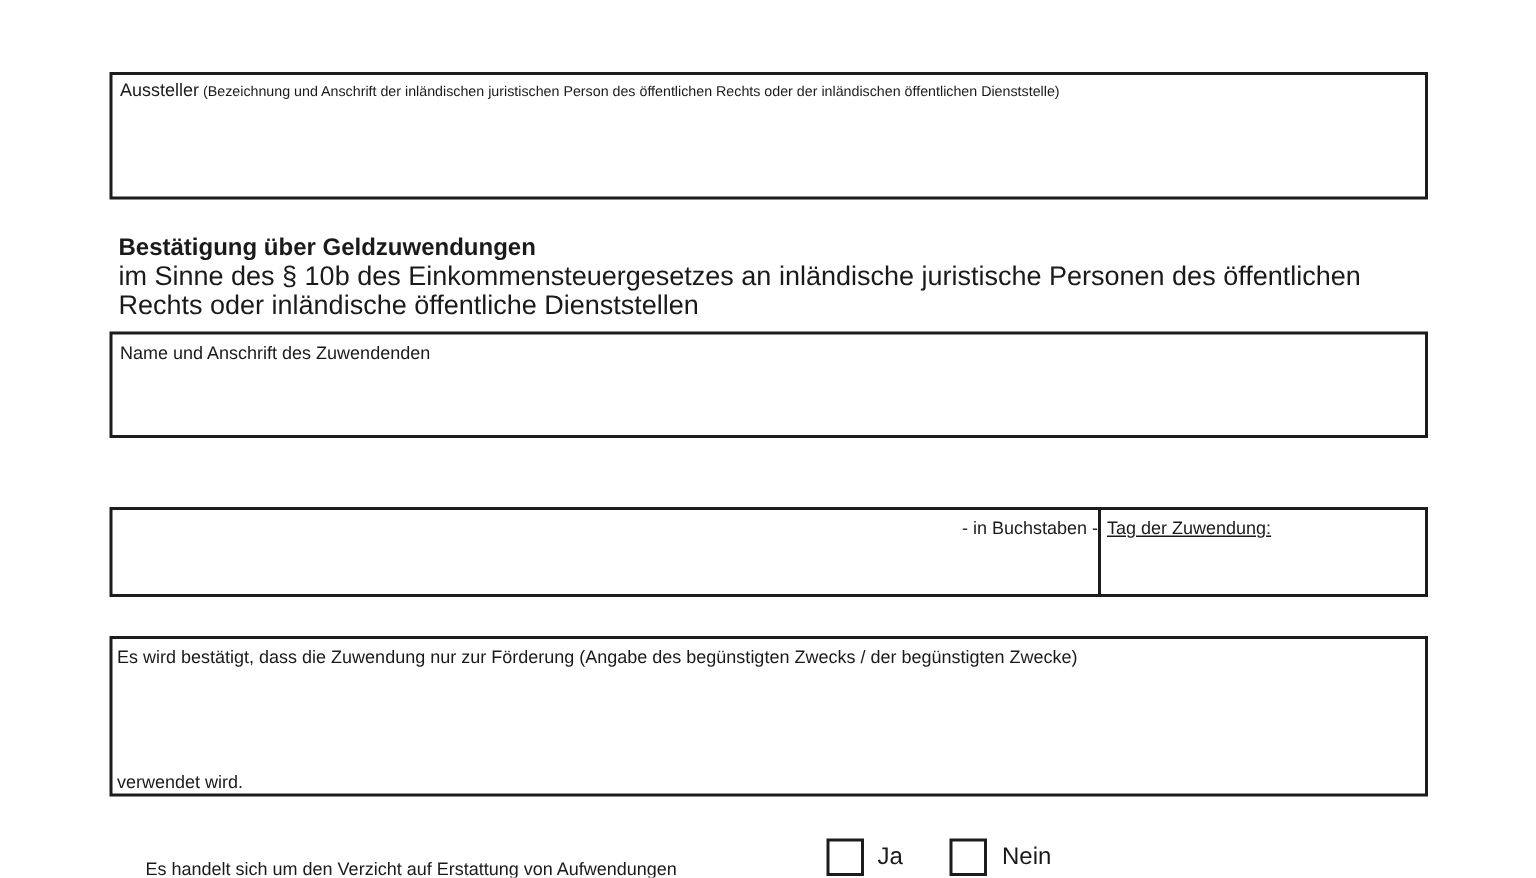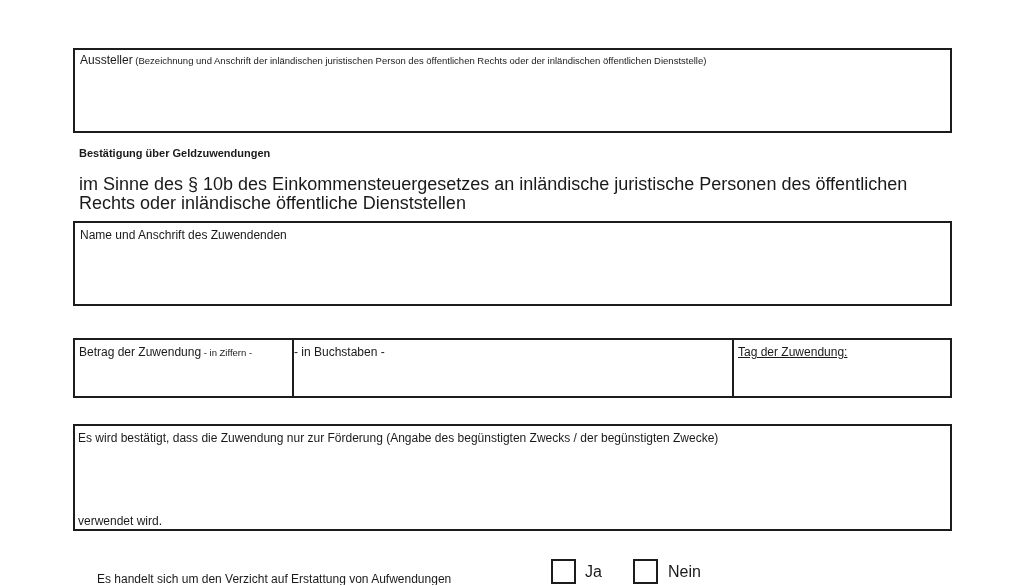--- a/index.html
+++ b/index.html
@@ -29,47 +29,47 @@
       text-align: right;
     }
     .small {
       font-size: 9.5px;
     }
     #issuer-box { left: 73px; top: 48px; width: 879px; height: 85px; }
     #issuer-box .label { left: 5px; top: 3px; }
 
     #doc-title {
       position: absolute;
-      left: 79px; top: 147px;
-      font-size: 11px;
+      left: 79px; top: 157px;
+      font-size: 16px;
       font-weight: bold;
       white-space: nowrap;
     }
     #doc-subtitle {
       position: absolute;
       left: 79px; top: 175px;
       width: 870px;
       font-size: 18px;
       line-height: 19px;
     }
 
-    #donor-box { left: 73px; top: 221px; width: 879px; height: 85px; }
+    #donor-box { left: 73px; top: 221px; width: 879px; height: 71px; }
     #donor-box .label { left: 5px; top: 5px; }
 
     #amount-row { left: 73px; top: 338px; width: 879px; height: 60px; }
     .cell {
       position: absolute;
       top: 0; bottom: 0;
       box-sizing: border-box;
     }
     #cell-digits { left: 0; width: 219px; border-right: 2px solid #1c1c1c; }
     #cell-words { left: 219px; width: 440px; border-right: 2px solid #1c1c1c; }
     #cell-date { left: 659px; right: 0; }
     #cell-digits .label { left: 4px; top: 5px; }
-    #cell-words .label { left: 0; right: 0; top: 5px; text-align: left; }
+    #cell-words .label { left: 0; right: 0; top: 5px; text-align: right; }
     #cell-date .label { left: 4px; top: 5px; text-decoration: underline; }
 
     #purpose-box { left: 73px; top: 424px; width: 879px; height: 107px; }
     #purpose-box .label.top { left: 3px; top: 5px; }
     #purpose-box .label.bottom { left: 3px; top: 88px; }
 
     #waiver-text {
       position: absolute;
       left: 97px; top: 572px;
       font-size: 12px;
@@ -102,23 +102,20 @@
 </div>
 
 <div id="doc-title">Bestätigung über Geldzuwendungen</div>
 <div id="doc-subtitle">im Sinne des § 10b des Einkommensteuergesetzes an inländische juristische Personen des öffentlichen Rechts oder inländische öffentliche Dienststellen</div>
 
 <div class="box" id="donor-box">
   <div class="label">Name und Anschrift des Zuwendenden</div>
 </div>
 
 <div class="box" id="amount-row">
-  <div class="cell" id="cell-digits">
-    <div class="label"><span>Betrag der Zuwendung</span><span class="small"> - in Ziffern -</span></div>
-  </div>
   <div class="cell" id="cell-words">
     <div class="label">- in Buchstaben -</div>
   </div>
   <div class="cell" id="cell-date">
     <div class="label">Tag der Zuwendung:</div>
   </div>
 </div>
 
 <div class="box" id="purpose-box">
   <div class="label top">Es wird bestätigt, dass die Zuwendung nur zur Förderung (Angabe des begünstigten Zwecks / der begünstigten Zwecke)</div>

